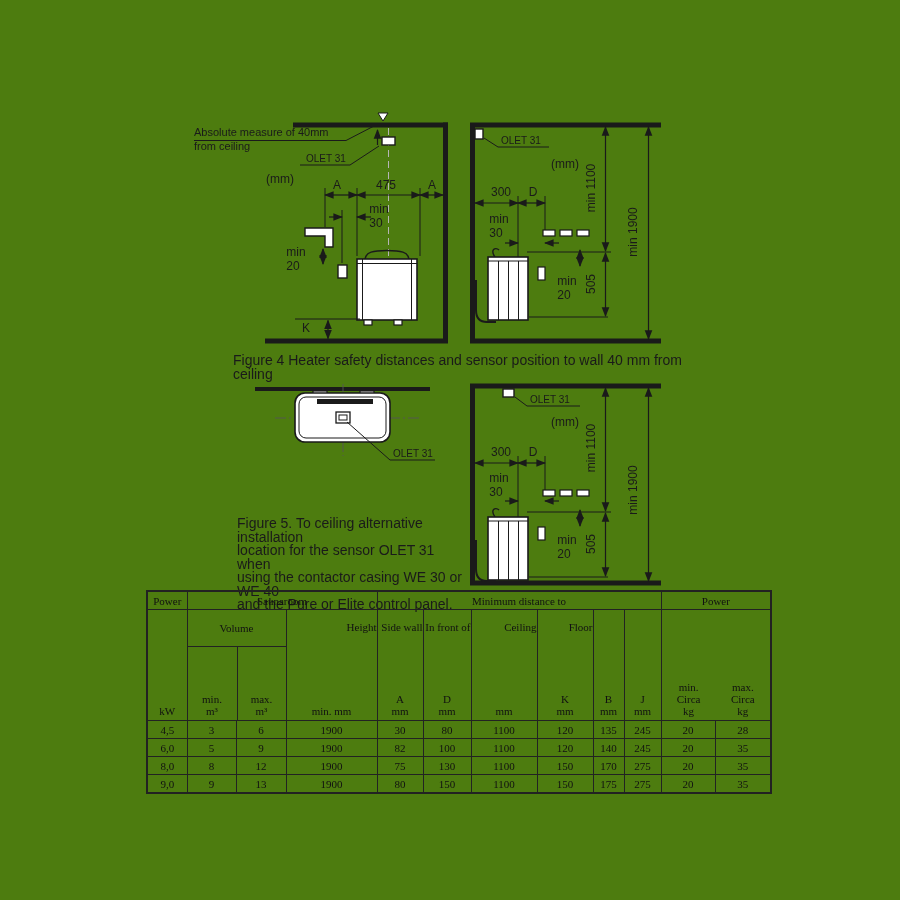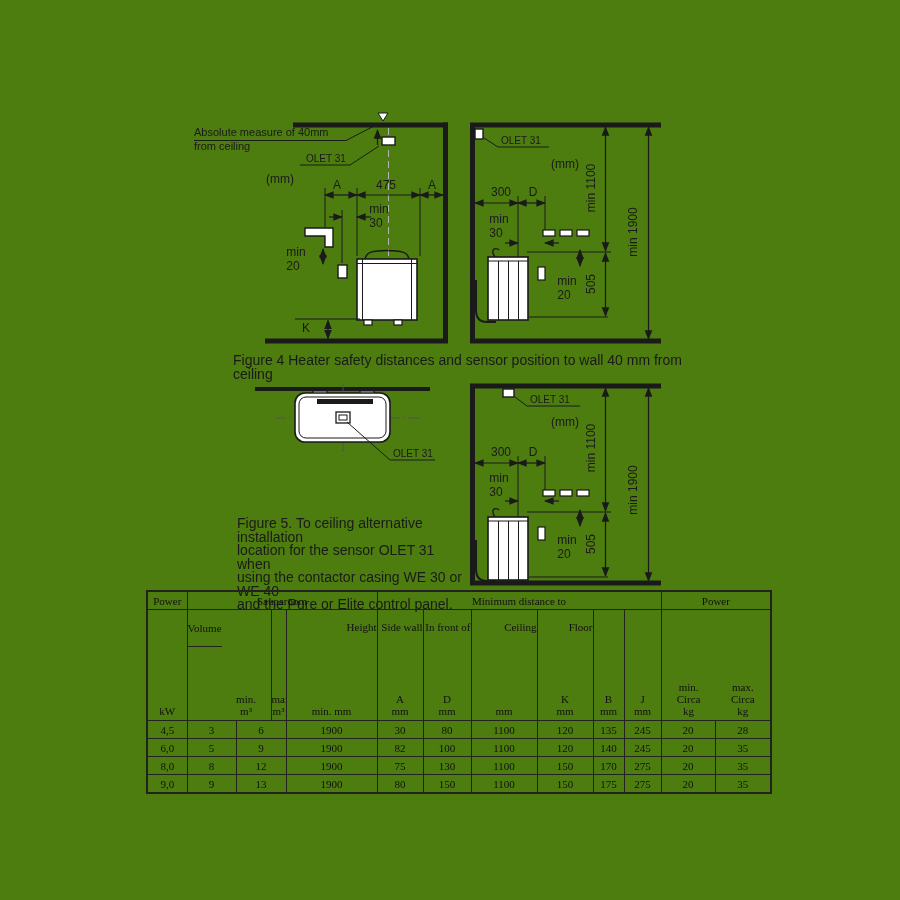--- a/index.html
+++ b/index.html
@@ -17,21 +17,21 @@
               table-layout:fixed;font-size:11px;color:#111;font-family:Liberation Serif, serif;}
   #spec-table td{border:1px solid #222;text-align:center;vertical-align:middle;padding:0;
                  overflow:hidden;}
   #spec-table{border:2px solid #222;}
   tr.grow td{height:17px;font-size:11px;}
   tr.hdr1 td{height:17px;}
   tr.band td{height:110px;position:relative;vertical-align:top;}
   .toplbl{position:absolute;top:11px;left:0;right:0;text-align:right;line-height:12px;}
   .unitlbl{position:absolute;bottom:3px;left:0;right:0;text-align:center;
            white-space:pre-line;line-height:12px;}
-  .volwrap{position:absolute;inset:0;display:flex;flex-direction:row;}
+  .volwrap{position:absolute;inset:0;display:flex;flex-direction:column;}
   .vol-top{height:36px;border-bottom:1px solid #222;display:flex;align-items:center;justify-content:center;}
   .vol-bottom{flex:1;display:flex;position:relative;}
   .vhalf{position:relative;}
   .vhalf.vmin{width:49px;}
   .vhalf.vmax{flex:1;border-left:1px solid #222;}
   .stonewrap{position:absolute;inset:0;display:flex;align-items:flex-end;}
   .shalf{text-align:center;white-space:pre-line;line-height:12px;padding-bottom:3px;}
   .shalf.smin{width:54px;}
   .shalf.smax{flex:1;}
 </style>

